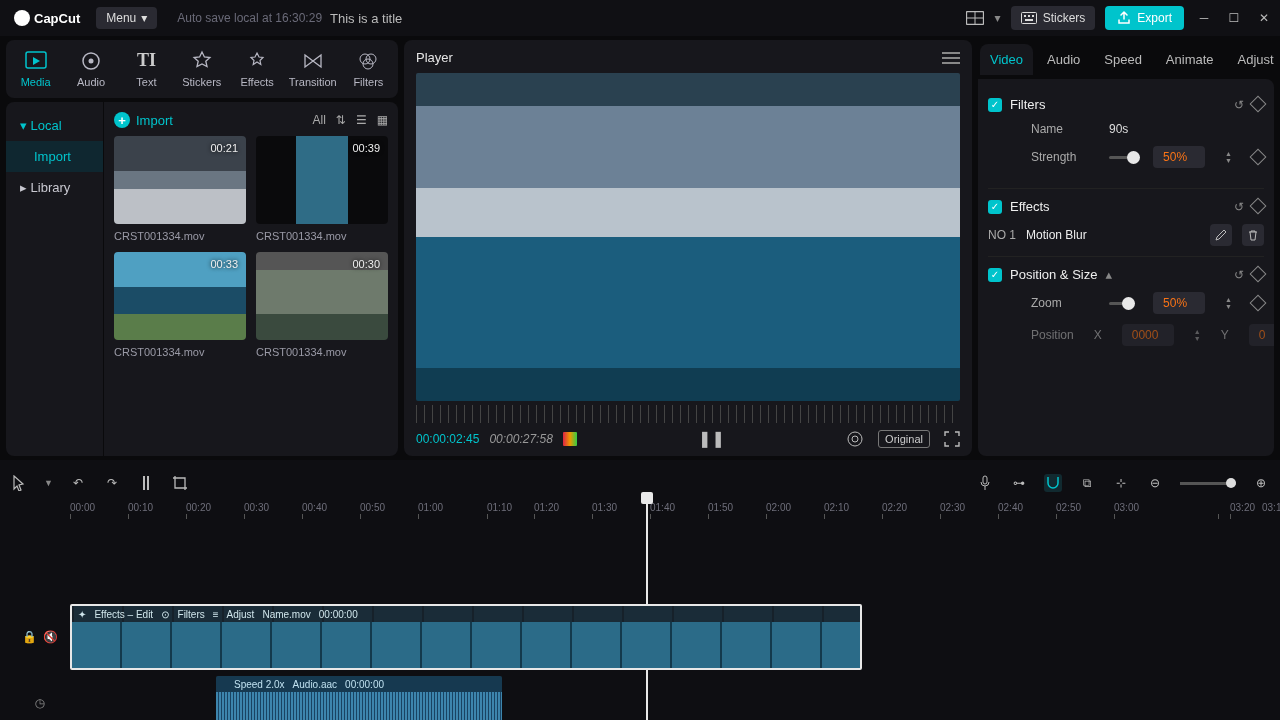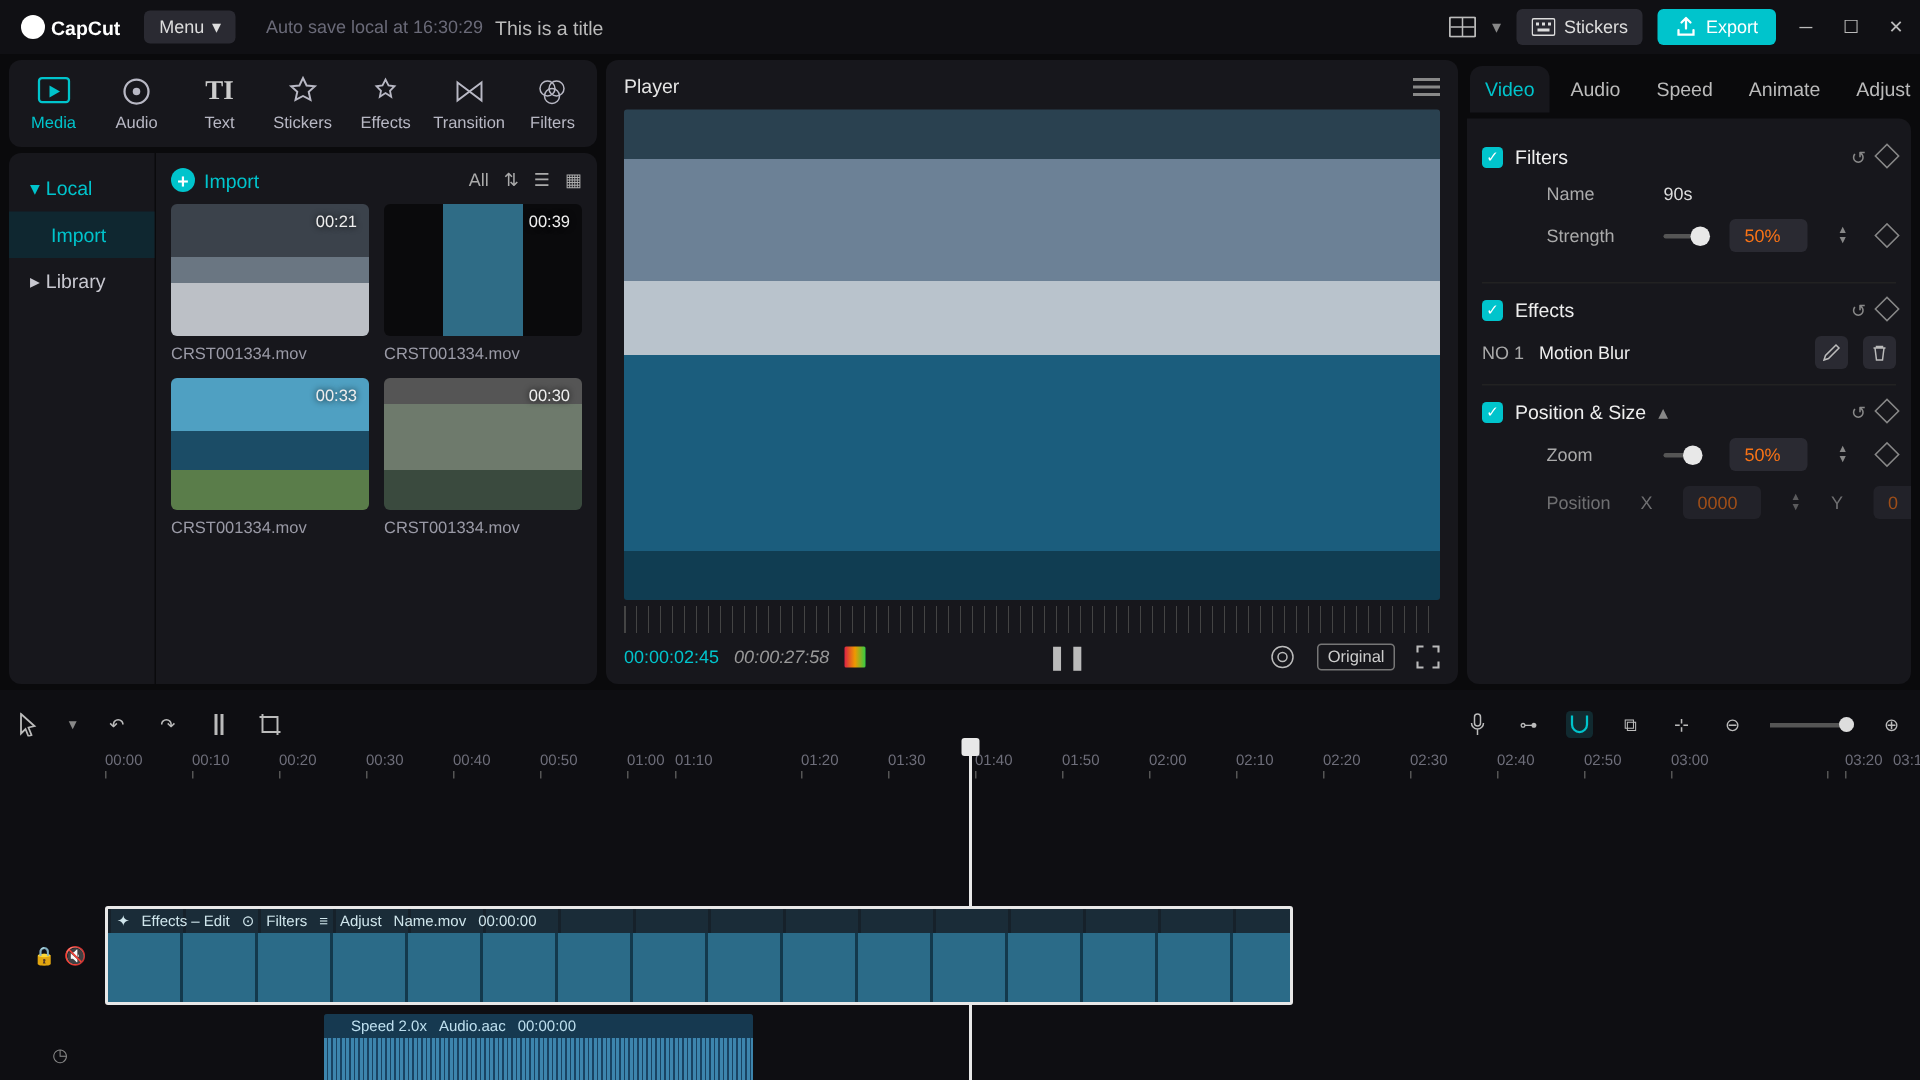--- a/index.html
+++ b/index.html
@@ -439,21 +439,21 @@
     </div>
   </div>
   <div class="tl-ruler" id="tl-ruler">
       <span class="tick" style="left: 60px;">00:00</span>
       <span class="tick" style="left: 118px;">00:10</span>
       <span class="tick" style="left: 176px;">00:20</span>
       <span class="tick" style="left: 234px;">00:30</span>
       <span class="tick" style="left: 292px;">00:40</span>
       <span class="tick" style="left: 350px;">00:50</span>
       <span class="tick" style="left: 408px;">01:00</span>
-      <span class="tick" style="left: 440px;">01:10</span>
+      <span class="tick" style="left: 477px;">01:10</span>
       <span class="tick" style="left: 524px;">01:20</span>
       <span class="tick" style="left: 582px;">01:30</span>
       <span class="tick" style="left: 640px;">01:40</span>
       <span class="tick" style="left: 698px;">01:50</span>
       <span class="tick" style="left: 756px;">02:00</span>
       <span class="tick" style="left: 814px;">02:10</span>
       <span class="tick" style="left: 872px;">02:20</span>
       <span class="tick" style="left: 930px;">02:30</span>
       <span class="tick" style="left: 988px;">02:40</span>
       <span class="tick" style="left: 1046px;">02:50</span>

